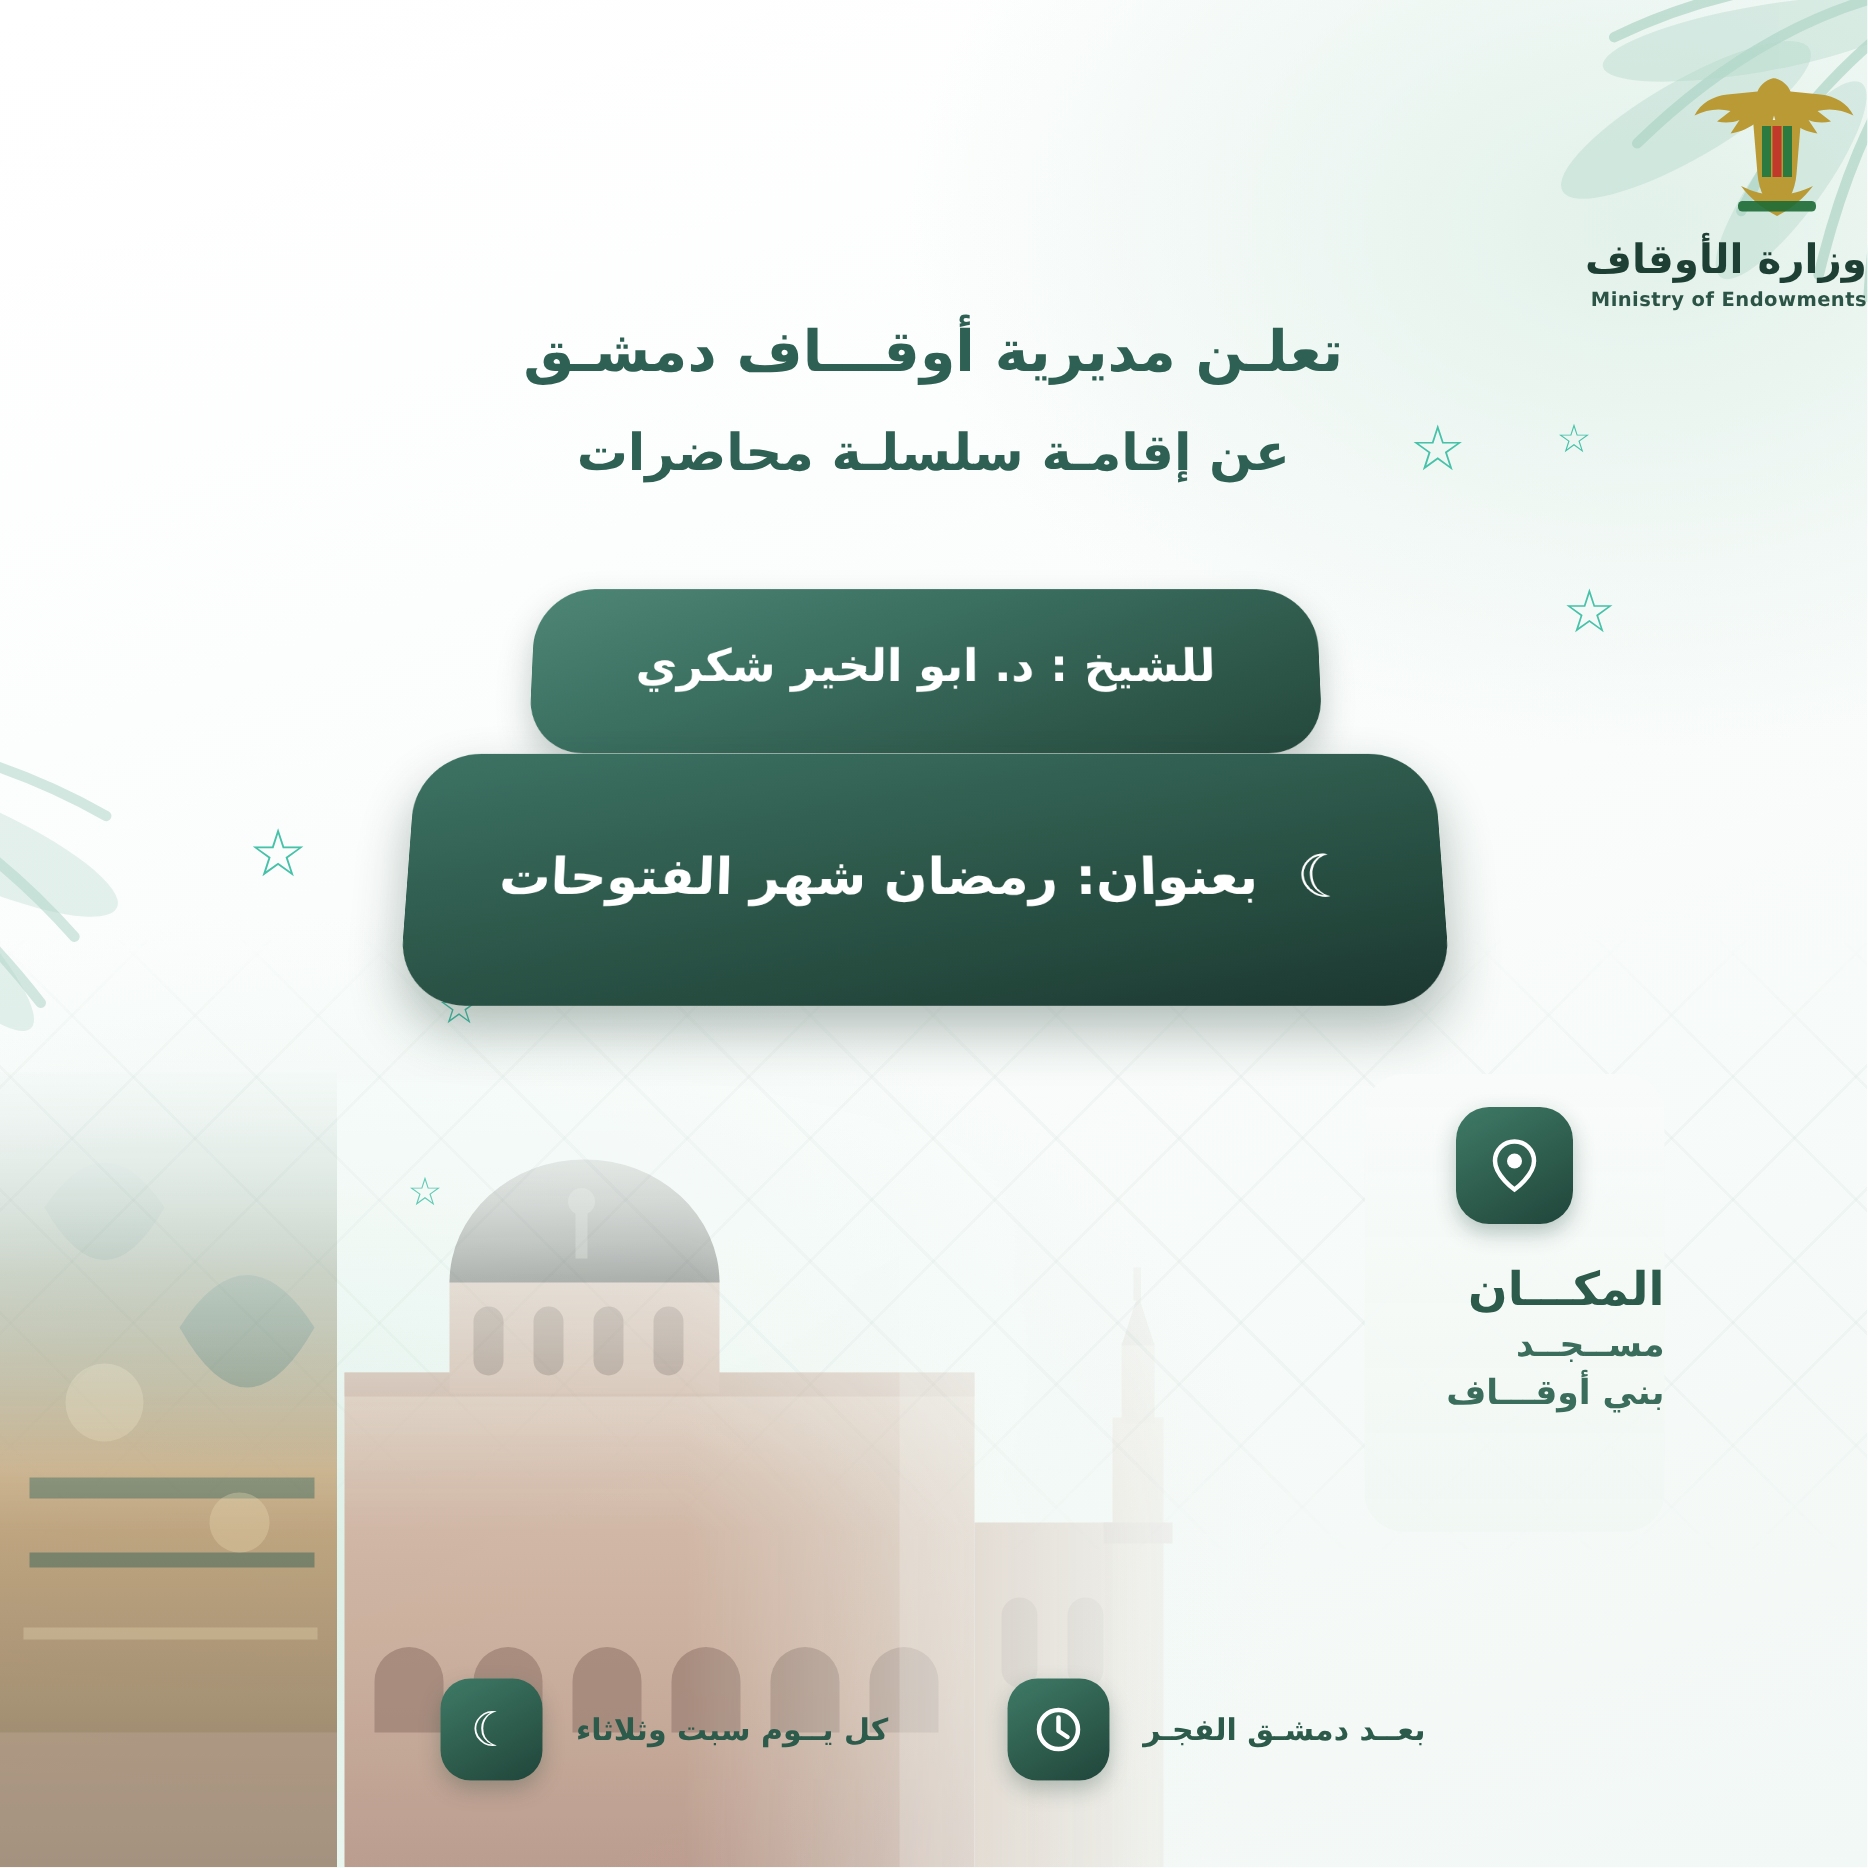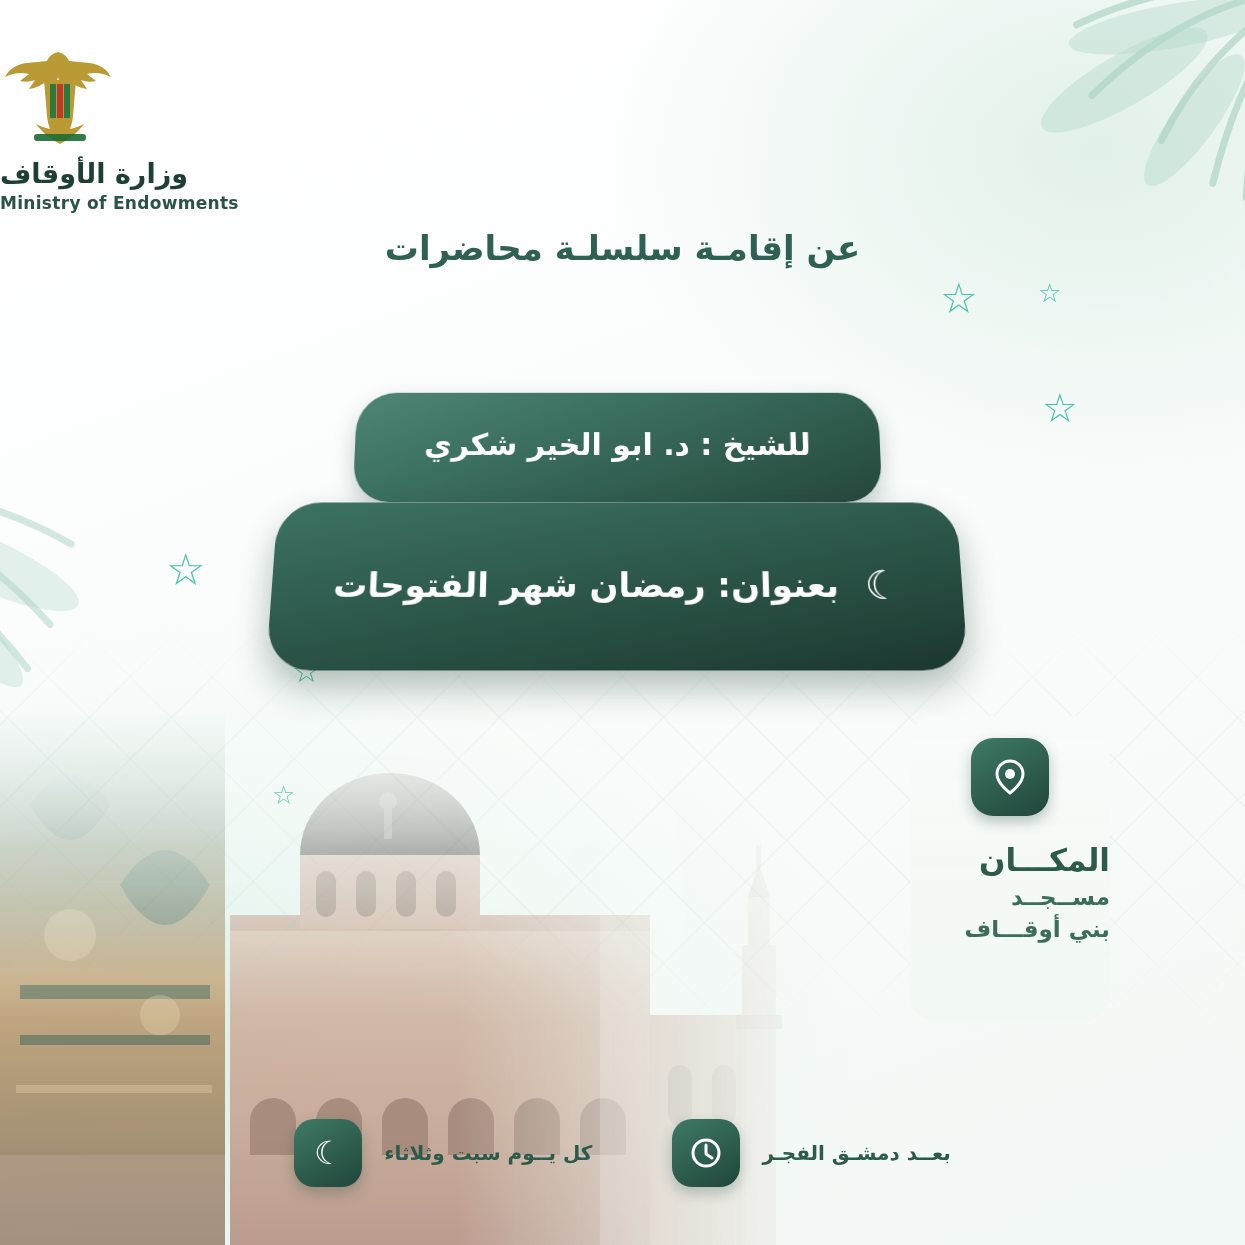--- a/index.html
+++ b/index.html
@@ -54,32 +54,32 @@
     line-height: 1;
     font-family: "DejaVu Sans", sans-serif;
     pointer-events: none;
   }
 
   
   .emblem-wrap {
     position: absolute;
     top: 38px;
     left: 0; right: 0;
-    text-align: left;
+    text-align: right;
   }
   .ministry-ar {
     margin-top: 6px;
     font-size: 27px;
     font-weight: bold;
     color: #1e3f34;
     letter-spacing: .5px;
   }
   .ministry-en {
     margin-top: 4px;
-    font-size: 17px;
+    font-size: 13px;
     font-weight: bold;
     color: #2c5446;
     letter-spacing: .3px;
   }
 
   
   .headline {
     position: absolute;
     top: 208px;
     left: 0; right: 0;
@@ -359,20 +359,21 @@
         <g fill="#1d6b35" opacity="0.9">
           <rect x="34" y="96" width="52" height="7" rx="3"></rect>
         </g>
       </svg>
     </div>
     <div class="ministry-ar">وزارة الأوقاف</div>
     <div class="ministry-en">Ministry of Endowments</div>
   </div>
 
   <div class="headline">
+    <span class="l1">تعلـن مديرية أوقـــاف دمشـق</span>
     <span class="l2">عن إقامـة سلسلـة محاضرات</span>
   </div>
 
   <div class="ribbon-sheikh">
     <div class="txt">للشيخ : د. ابو الخير شكري</div>
   </div>
 
   <div class="ribbon-title">
     <span class="moon">☾</span>
     <span class="txt">بعنوان: رمضان شهر الفتوحات</span>

